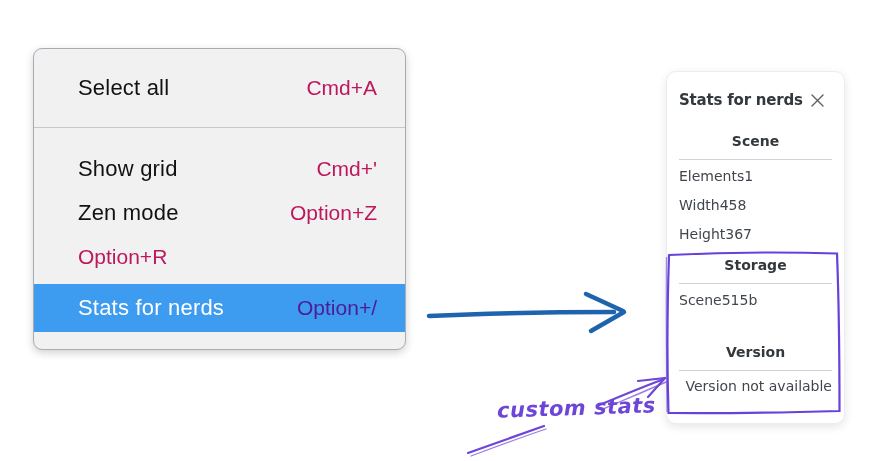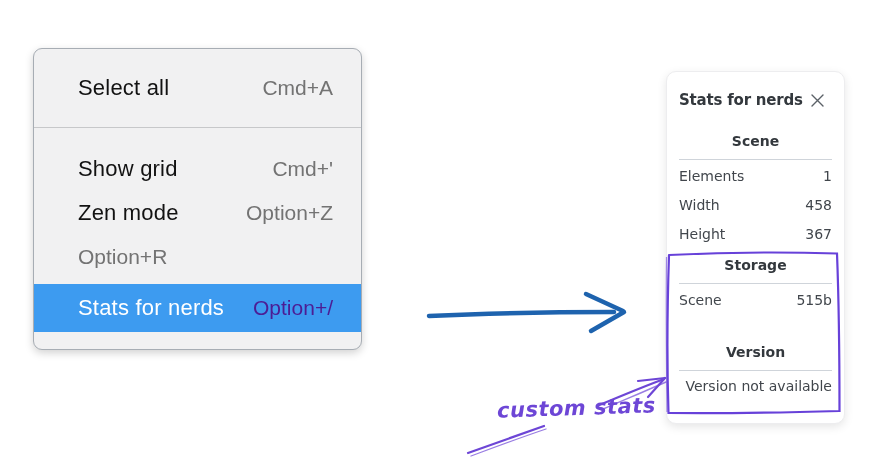--- a/index.html
+++ b/index.html
@@ -10,21 +10,21 @@
     width: 873px;
     height: 461px;
     background: #ffffff;
     overflow: hidden;
   }
 
   
   .menu {
     position: absolute;
     left: 33px; top: 48px;
-    width: 329px; height: 302px;
+    width: 373px; height: 302px;
     background: #f1f1f2;
     border: 1px solid #a7adb4;
     border-radius: 9px;
     box-shadow: 0 3px 8px rgba(0,0,0,0.18);
     padding-top: 17px;
     overflow: hidden;
   }
   .menu-item {
     height: 44px;
     display: flex;
@@ -32,21 +32,21 @@
     justify-content: space-between;
     padding: 0 28px 0 44px;
   }
   .mi-label {
     font-size: 22px;
     color: #121212;
     letter-spacing: 0.2px;
   }
   .mi-shortcut {
     font-size: 21px;
-    color: #737373;
+    color: #be185d;
   }
   .menu-divider {
     height: 0;
     border-top: 1px solid #c7c8ca;
     margin: 17px 0 19px 0;
   }
   .menu-item.selected {
     background: #3d9bf0;
     height: 48px;
     margin-top: 5px;
@@ -96,21 +96,21 @@
   .sp-heading.h-storage { margin-top: 7px; }
   .sp-heading.h-version { margin-top: 28px; }
   .sp-hr {
     border: none;
     border-top: 1px solid #cfd4da;
     margin-top: 9px;
     margin-bottom: 2px;
   }
   .sp-row {
     display: flex;
-    justify-content: space-between;
+    justify-content: flex-start;
     line-height: 29px;
     font-size: 14px;
   }
   .sp-row .v { color: #41464c; }
   .sp-note {
     font-size: 14px;
     line-height: 26px;
     margin-top: 1px;
     white-space: nowrap;
     text-align: right;

